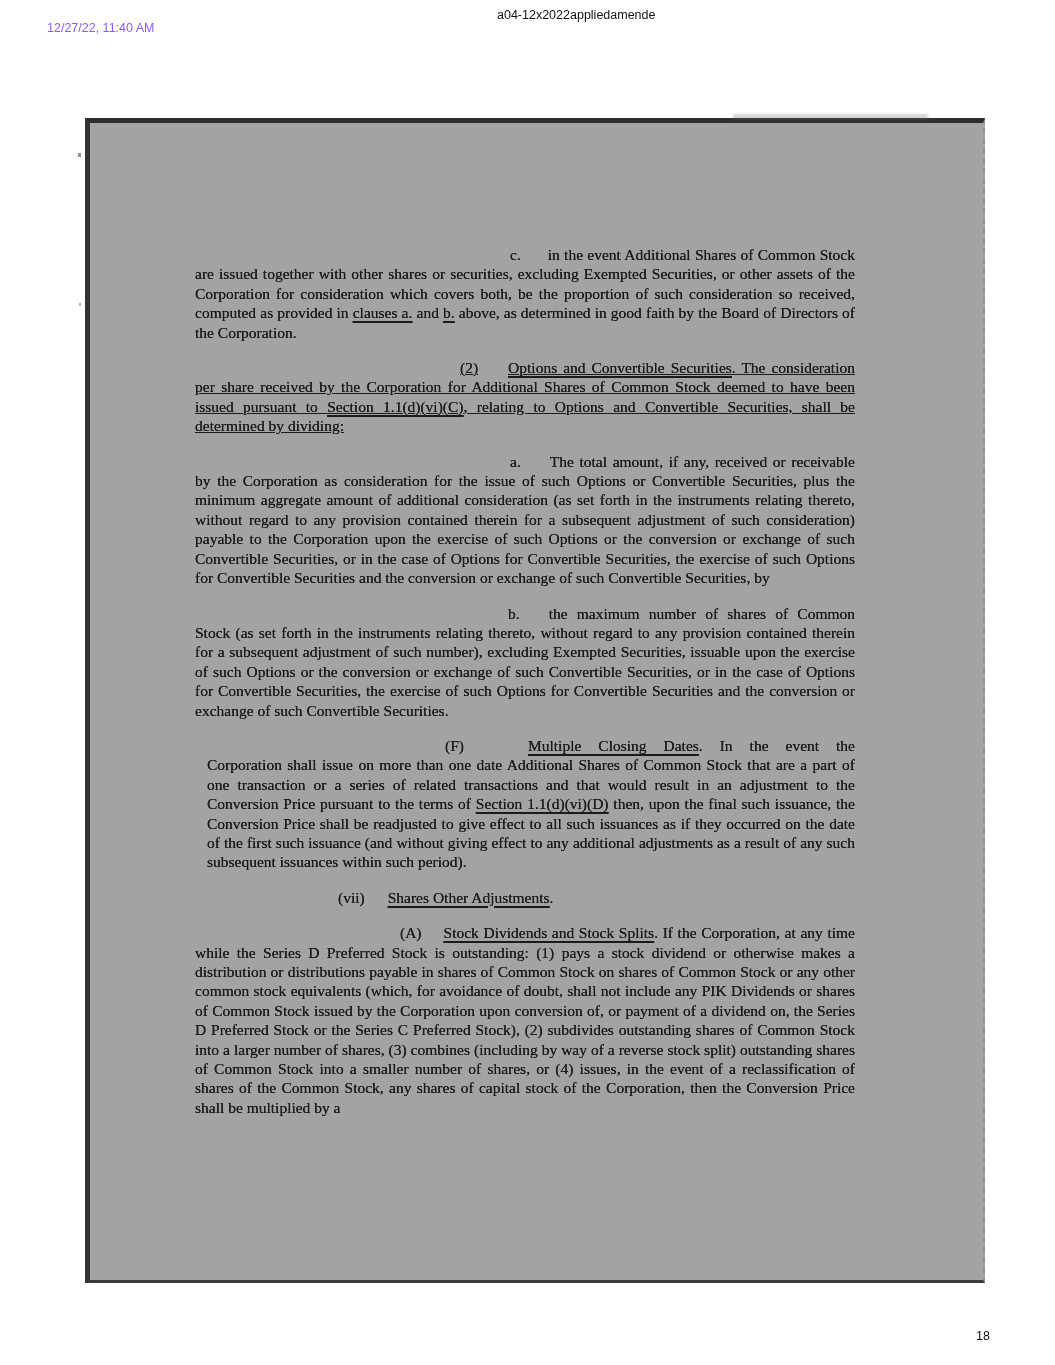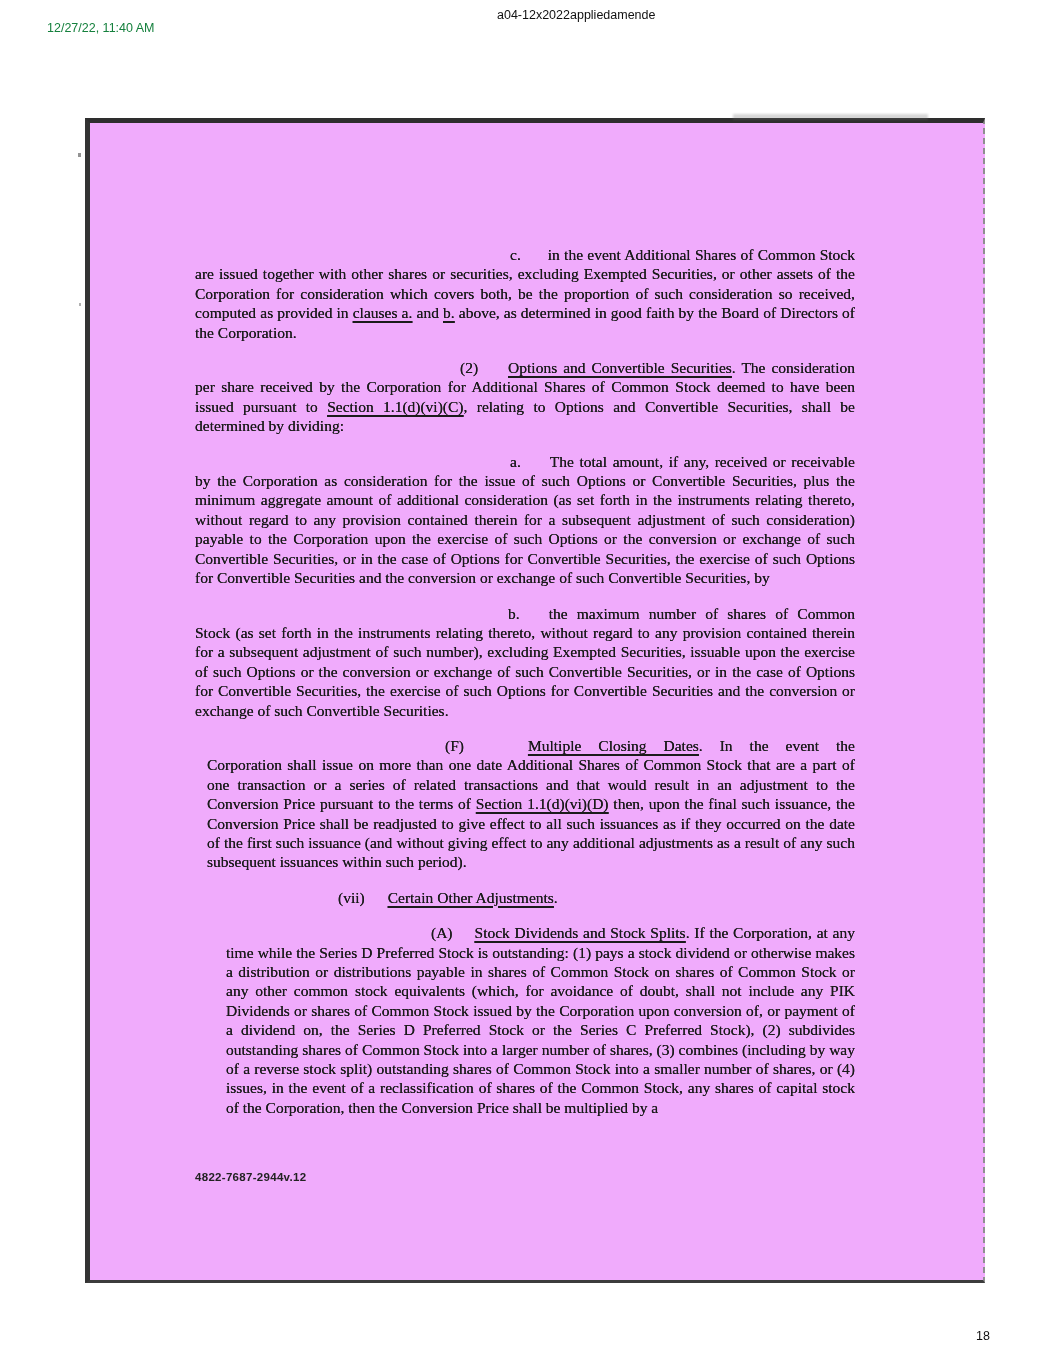--- a/index.html
+++ b/index.html
@@ -7,40 +7,40 @@
   body {
     position: relative;
     font-family: "Liberation Sans", sans-serif;
     color: #1a1a1a;
     overflow: hidden;
   }
 
   
   .print-header-date {
     position: absolute; left: 47px; top: 21px;
-    font-size: 12.5px; color: #15803d;
+    font-size: 12.5px; color: #8b5cf6;
   }
   .print-header-title {
     position: absolute; left: 497px; top: 8px;
     font-size: 12.5px; color: #111;
   }
   .print-footer-url {
     position: absolute; left: 47px; top: 1380px;
     font-size: 12.5px; color: #111;
   }
   .print-footer-page {
     position: absolute; right: 65px; top: 1329px;
     font-size: 12.5px; color: #111;
   }
 
   
   .scan-page {
     position: absolute; left: 85px; top: 118px;
     width: 900px; height: 1165px;
-    background: #f0abfc;
+    background: #a3a3a3;
     border-top: 5px solid #2e2e2e;
     border-left: 5px solid #333333;
     border-right: 2px dashed #8f8f8f;
     border-bottom: 3px solid #3c3c3c;
   }
   .scan-smudge-top {
     position: absolute; right: 55px; top: -9px;
     width: 195px; height: 6px;
     background: rgba(110,110,110,0.28);
     filter: blur(1.2px);
@@ -73,31 +73,31 @@
   .seg { }
   .underline {
     text-decoration: underline;
     text-decoration-thickness: 1.5px;
     text-underline-offset: 2.5px;
   }
   .para-label { display: inline; }
 
   .para-c   { text-indent: 315px; }
   .para-c   .para-label { margin-right: 27px; }
-  .para-2   { text-indent: 265px; }
+  .para-2   { text-indent: 265px; text-decoration: underline; }
   .para-2   .para-label { margin-right: 30px; }
   .para-a   { text-indent: 315px; }
   .para-a   .para-label { margin-right: 29px; }
   .para-b   { text-indent: 313px; }
   .para-b   .para-label { margin-right: 29px; }
   .para-F   { text-indent: 238px; margin-left: 12px; }
   .para-F   .para-label { margin-right: 64px; }
   .para-vii { text-indent: 143px; text-align: left; }
   .para-vii .para-label { margin-right: 23px; }
-  .para-A   { text-indent: 205px; margin-left: 31px; }
+  .para-A   { text-indent: 205px; }
   .para-A   .para-label { margin-right: 22px; }
 
   .doc-footer-id {
     font-family: "Liberation Sans", sans-serif;
     font-size: 11.5px;
     font-weight: bold;
     letter-spacing: 0.3px;
     color: #222;
     margin-top: 54px;
   }
@@ -112,21 +112,20 @@
   <div class="scan-smudge-top"></div>
   <div class="scan-speck-1"></div>
   <div class="scan-speck-2"></div>
   <div class="scan-content">
     <div id="paragraphs-container">
         <p class="para para-c"><span class="para-label">c.</span><span class="seg">in the event Additional Shares of Common Stock are issued together with other shares or securities, excluding Exempted Securities, or other assets of the Corporation for consideration which covers both, be the proportion of such consideration so received, computed as provided in </span><span class="seg underline">clauses a.</span><span class="seg"> and </span><span class="seg underline">b.</span><span class="seg"> above, as determined in good faith by the Board of Directors of the Corporation.</span></p>
         <p class="para para-2"><span class="para-label">(2)</span><span class="seg underline">Options and Convertible Securities</span><span class="seg">. The consideration per share received by the Corporation for Additional Shares of Common Stock deemed to have been issued pursuant to </span><span class="seg underline">Section 1.1(d)(vi)(C)</span><span class="seg">, relating to Options and Convertible Securities, shall be determined by dividing:</span></p>
         <p class="para para-a"><span class="para-label">a.</span><span class="seg">The total amount, if any, received or receivable by the Corporation as consideration for the issue of such Options or Convertible Securities, plus the minimum aggregate amount of additional consideration (as set forth in the instruments relating thereto, without regard to any provision contained therein for a subsequent adjustment of such consideration) payable to the Corporation upon the exercise of such Options or the conversion or exchange of such Convertible Securities, or in the case of Options for Convertible Securities, the exercise of such Options for Convertible Securities and the conversion or exchange of such Convertible Securities, by</span></p>
         <p class="para para-b"><span class="para-label">b.</span><span class="seg">the maximum number of shares of Common Stock (as set forth in the instruments relating thereto, without regard to any provision contained therein for a subsequent adjustment of such number), excluding Exempted Securities, issuable upon the exercise of such Options or the conversion or exchange of such Convertible Securities, or in the case of Options for Convertible Securities, the exercise of such Options for Convertible Securities and the conversion or exchange of such Convertible Securities.</span></p>
         <p class="para para-F"><span class="para-label">(F)</span><span class="seg underline">Multiple Closing Dates</span><span class="seg">. In the event the Corporation shall issue on more than one date Additional Shares of Common Stock that are a part of one transaction or a series of related transactions and that would result in an adjustment to the Conversion Price pursuant to the terms of </span><span class="seg underline">Section 1.1(d)(vi)(D)</span><span class="seg"> then, upon the final such issuance, the Conversion Price shall be readjusted to give effect to all such issuances as if they occurred on the date of the first such issuance (and without giving effect to any additional adjustments as a result of any such subsequent issuances within such period).</span></p>
-        <p class="para para-vii"><span class="para-label">(vii)</span><span class="seg underline">Certain Other Adjustments</span><span class="seg">.</span></p>
+        <p class="para para-vii"><span class="para-label">(vii)</span><span class="seg underline">Shares Other Adjustments</span><span class="seg">.</span></p>
         <p class="para para-A"><span class="para-label">(A)</span><span class="seg underline">Stock Dividends and Stock Splits</span><span class="seg">. If the Corporation, at any time while the Series D Preferred Stock is outstanding: (1) pays a stock dividend or otherwise makes a distribution or distributions payable in shares of Common Stock on shares of Common Stock or any other common stock equivalents (which, for avoidance of doubt, shall not include any PIK Dividends or shares of Common Stock issued by the Corporation upon conversion of, or payment of a dividend on, the Series D Preferred Stock or the Series C Preferred Stock), (2) subdivides outstanding shares of Common Stock into a larger number of shares, (3) combines (including by way of a reverse stock split) outstanding shares of Common Stock into a smaller number of shares, or (4) issues, in the event of a reclassification of shares of the Common Stock, any shares of capital stock of the Corporation, then the Conversion Price shall be multiplied by a</span></p>
       </div>
-    <div class="doc-footer-id">4822-7687-2944v.12</div>
   </div>
 </div>
 
 <div class="print-footer-url">https://www.sec.gov/Archives/edgar/data/1144879/000162828022023816/a04-12x2022appliedamende.htm</div>
 <div class="print-footer-page">18</div>
 
 </body></html>

